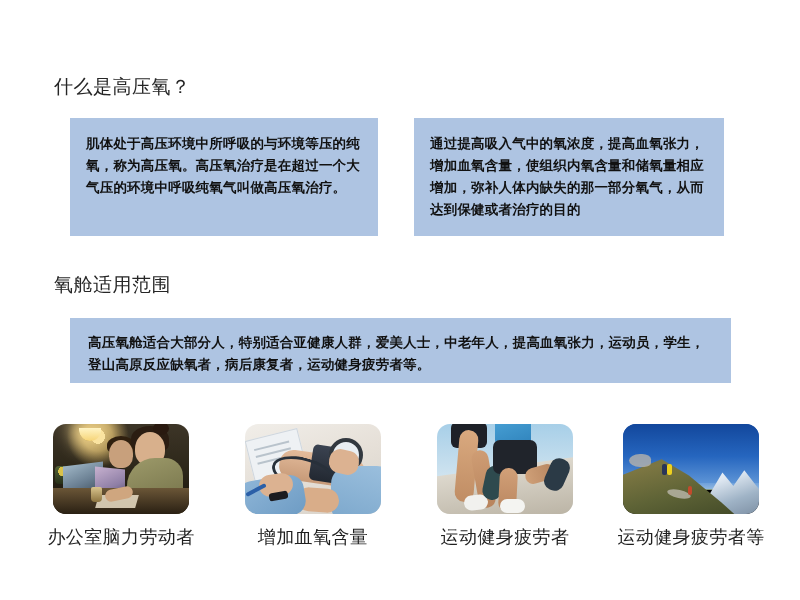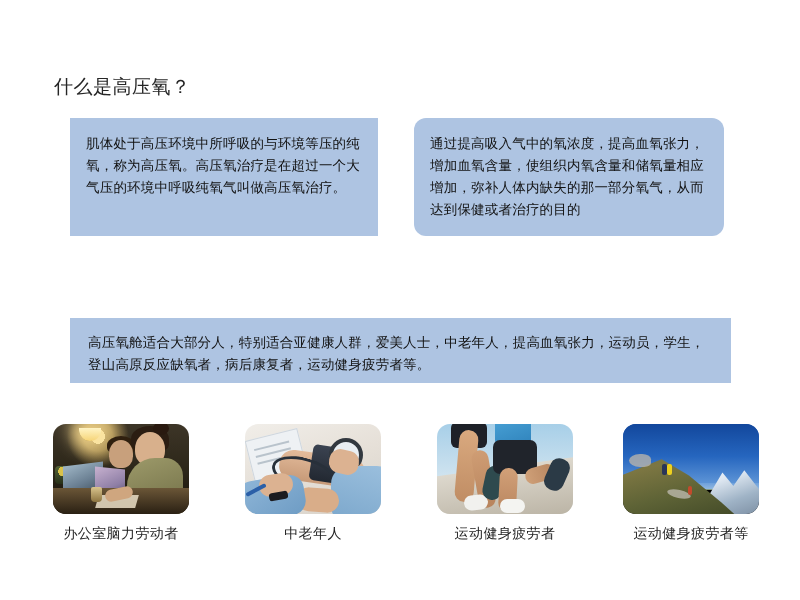--- a/index.html
+++ b/index.html
@@ -39,36 +39,36 @@
     background: #aec4e2;
     box-sizing: border-box;
     color: #111111;
     font-size: 13.5px;
     line-height: 1.62;
     letter-spacing: 0.2px;
   }
   .text-panel .panel-text {
     display: block;
     white-space: pre-line;
+    font-weight: bold;
   }
 
   #panel-definition {
     left: 70px;
     top: 118px;
     width: 308px;
     height: 118px;
     padding: 15px 16px 0 16px;
   }
   #panel-mechanism {
     left: 414px;
     top: 118px;
     width: 310px;
     height: 118px;
     padding: 15px 16px 0 16px;
-    border-radius: 12px;
   }
   #panel-scope {
     left: 70px;
     top: 318px;
     width: 661px;
     height: 65px;
     padding: 14px 18px 0 18px;
   }
 
   
@@ -94,21 +94,21 @@
     position: relative;
     width: 136px;
     height: 90px;
     margin: 0 auto;
     border-radius: 13px;
     overflow: hidden;
     background: #ccc;
   }
   .thumb-caption {
     margin-top: 11px;
-    font-size: 14px;
+    font-size: 18px;
     color: #1f1f1f;
     letter-spacing: 0.4px;
     white-space: nowrap;
   }
 
   
   .img-office {
     background:
       radial-gradient(circle at 33% 14%, rgba(255,238,180,0.95) 0 6%, rgba(255,214,120,0.55) 6% 12%, rgba(120,95,55,0.0) 26%),
       linear-gradient(180deg, #3d3527 0%, #2c2619 52%, #171309 100%);
@@ -350,20 +350,21 @@
   <div id="heading-1" class="section-heading">什么是高压氧？</div>
 
   <div id="panel-definition" class="text-panel">
     <span class="panel-text">肌体处于高压环境中所呼吸的与环境等压的纯氧，称为高压氧。高压氧治疗是在超过一个大气压的环境中呼吸纯氧气叫做高压氧治疗。</span>
   </div>
 
   <div id="panel-mechanism" class="text-panel">
     <span class="panel-text">通过提高吸入气中的氧浓度，提高血氧张力，增加血氧含量，使组织内氧含量和储氧量相应增加，弥补人体内缺失的那一部分氧气，从而达到保健或者治疗的目的</span>
   </div>
 
+  <div id="heading-2" class="section-heading">氧舱适用范围</div>
 
   <div id="panel-scope" class="text-panel">
     <span class="panel-text">高压氧舱适合大部分人，特别适合亚健康人群，爱美人士，中老年人，提高血氧张力，运动员，学生，登山高原反应缺氧者，病后康复者，运动健身疲劳者等。</span>
   </div>
 
   <div id="thumb-row">
 
     <div class="thumb-cell">
       <div class="thumb-frame img-office">
         <span class="lamp"></span>
@@ -397,21 +398,21 @@
         <span class="tube2"></span>
         <span class="gauge"></span>
         <span class="sleeve-right"></span>
         <span class="hand-right"></span>
         <span class="hand-open"></span>
         <span class="sleeve-left"></span>
         <span class="hand-left"></span>
         <span class="watch"></span>
         <span class="pen"></span>
       </div>
-      <div class="thumb-caption">中老年人</div>
+      <div class="thumb-caption">增加血氧含量</div>
     </div>
 
     <div class="thumb-cell">
       <div class="thumb-frame img-run">
         <span class="road"></span>
         <span class="shorts-a"></span>
         <span class="leg-a"></span>
         <span class="leg-b"></span>
         <span class="shoe-a"></span>
         <span class="sole-a"></span>

